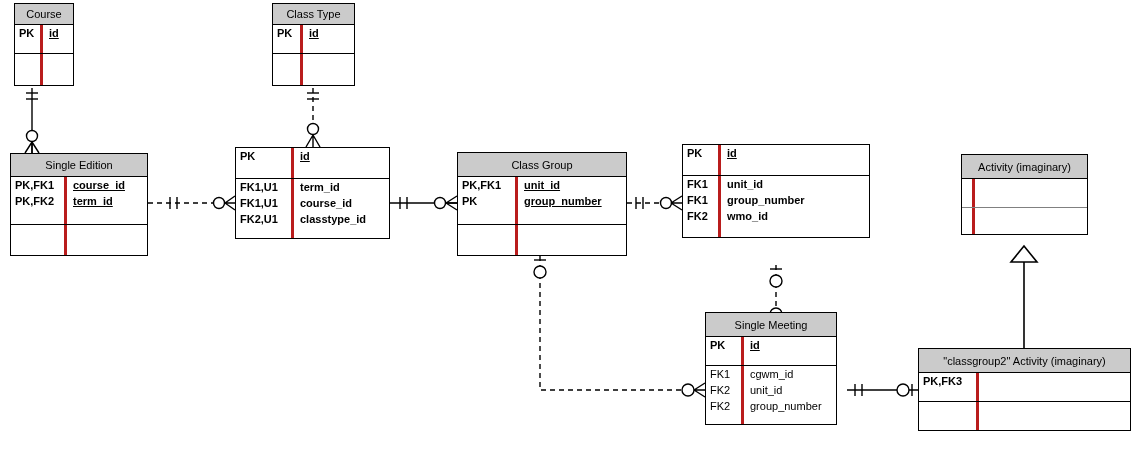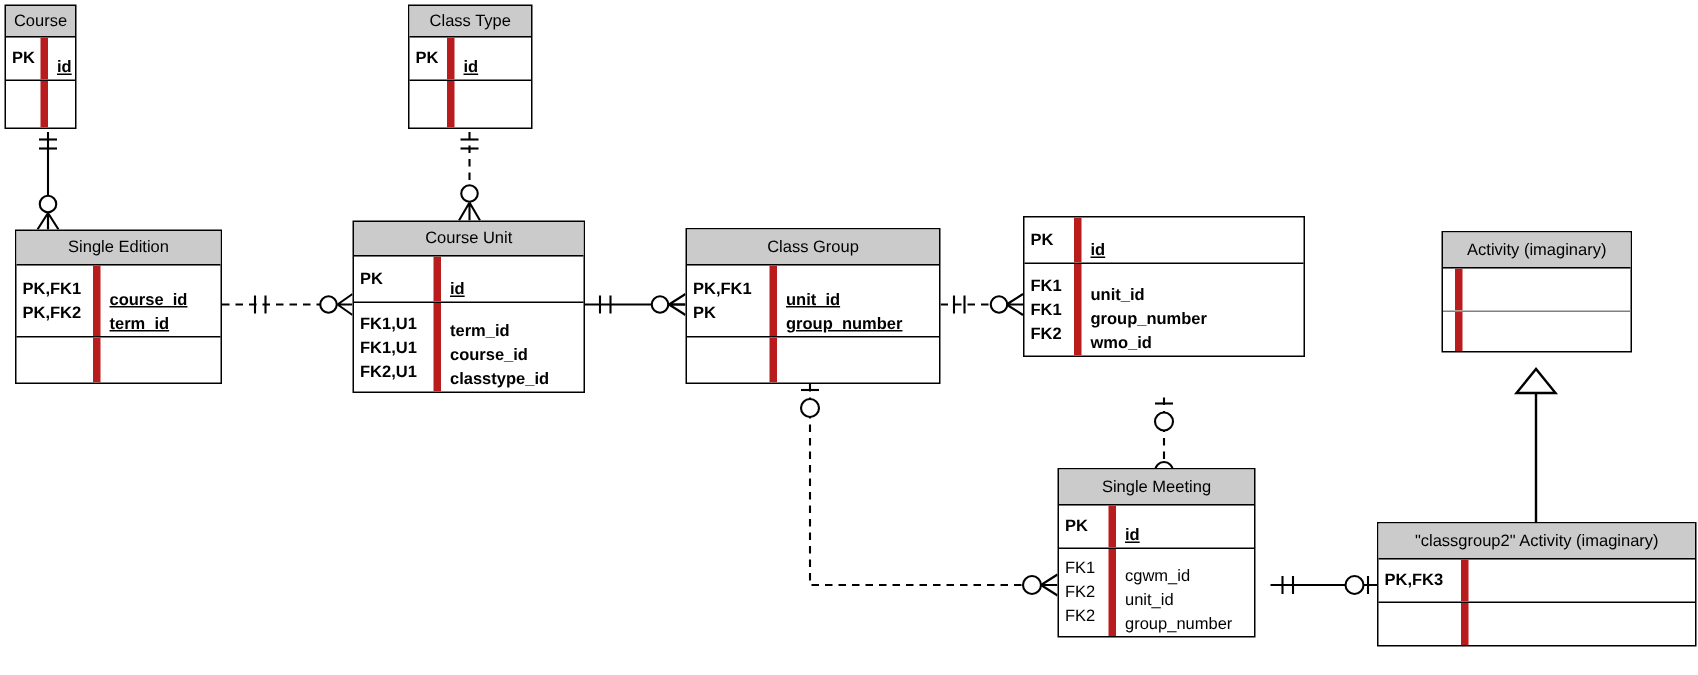--- a/index.html
+++ b/index.html
@@ -13,26 +13,26 @@
     border:1px solid #000; font-size:11px; font-weight:bold; color:#000;
   }
   .hdr {
     background:#cbcbcb; border-bottom:1px solid #000; text-align:center;
     font-weight:normal; height:21px; line-height:21px; overflow:hidden;
     box-sizing:border-box; font-size:11px;
   }
   .sec { display:flex; box-sizing:border-box; overflow:hidden; }
   .sec + .sec { border-top:1px solid #000; }
   .kcol {
-    border-right:5px solid #b91c1c; box-sizing:border-box; padding:0 3px 0 4px;
-    display:flex; flex-direction:column; justify-content:center; flex-shrink:0;
+    border-right:3px solid #b91c1c; box-sizing:border-box; padding:0 3px 0 4px;
+    display:flex; flex-direction:column; justify-content:flex-start; flex-shrink:0;
   }
   .fcol {
     flex:1; padding:0 4px 0 6px; display:flex; flex-direction:column;
-    justify-content:flex-end; box-sizing:border-box;
+    justify-content:flex-start; box-sizing:border-box;
   }
   .kcol div, .fcol div { line-height:16px; white-space:nowrap; }
   .u { text-decoration:underline; }
   .plain { font-weight:normal; }
 </style>
 </head>
 <body>
 
 <div id="canvas">
 
@@ -101,21 +101,21 @@
       <circle cx="903" cy="390" r="6" fill="#fff"></circle>
       <line x1="912" y1="384" x2="912" y2="396"></line>
     </g>
 
     <g stroke="#000" stroke-width="1.6" fill="none">
       <line x1="1024" y1="261" x2="1024" y2="348"></line>
       <polygon points="1024,246 1011,262 1037,262" fill="#fff"></polygon>
     </g>
   </svg>
 
-  <div class="tbl" style="left:3px;top:3px;width:48px">
+  <div class="tbl" style="left:14px;top:3px;width:60px">
     <div class="hdr">Course</div>
     <div class="sec" style="height:28px">
       <div class="kcol" style="width:28px">
           <div>PK</div>
         </div>
       <div class="fcol">
           <div class="u">id</div>
         </div>
     </div>
     <div class="sec" style="height:32px">
@@ -152,21 +152,20 @@
         <div class="u">term_id</div>
       </div>
     </div>
     <div class="sec" style="height:31px">
       <div class="kcol" style="width:56px"></div>
         <div class="fcol"></div>
     </div>
   </div>
 
   <div class="tbl" style="left:235px;top:147px;width:155px">
-    <div class="hdr" style="height:23px;line-height:23px">Course Unit</div>
     <div class="sec" style="height:30px">
       <div class="kcol" style="width:58px">
           <div>PK</div>
         </div>
       <div class="fcol">
           <div class="u">id</div>
         </div>
     </div>
     <div class="sec" style="height:60px">
       <div class="kcol" style="width:58px">

